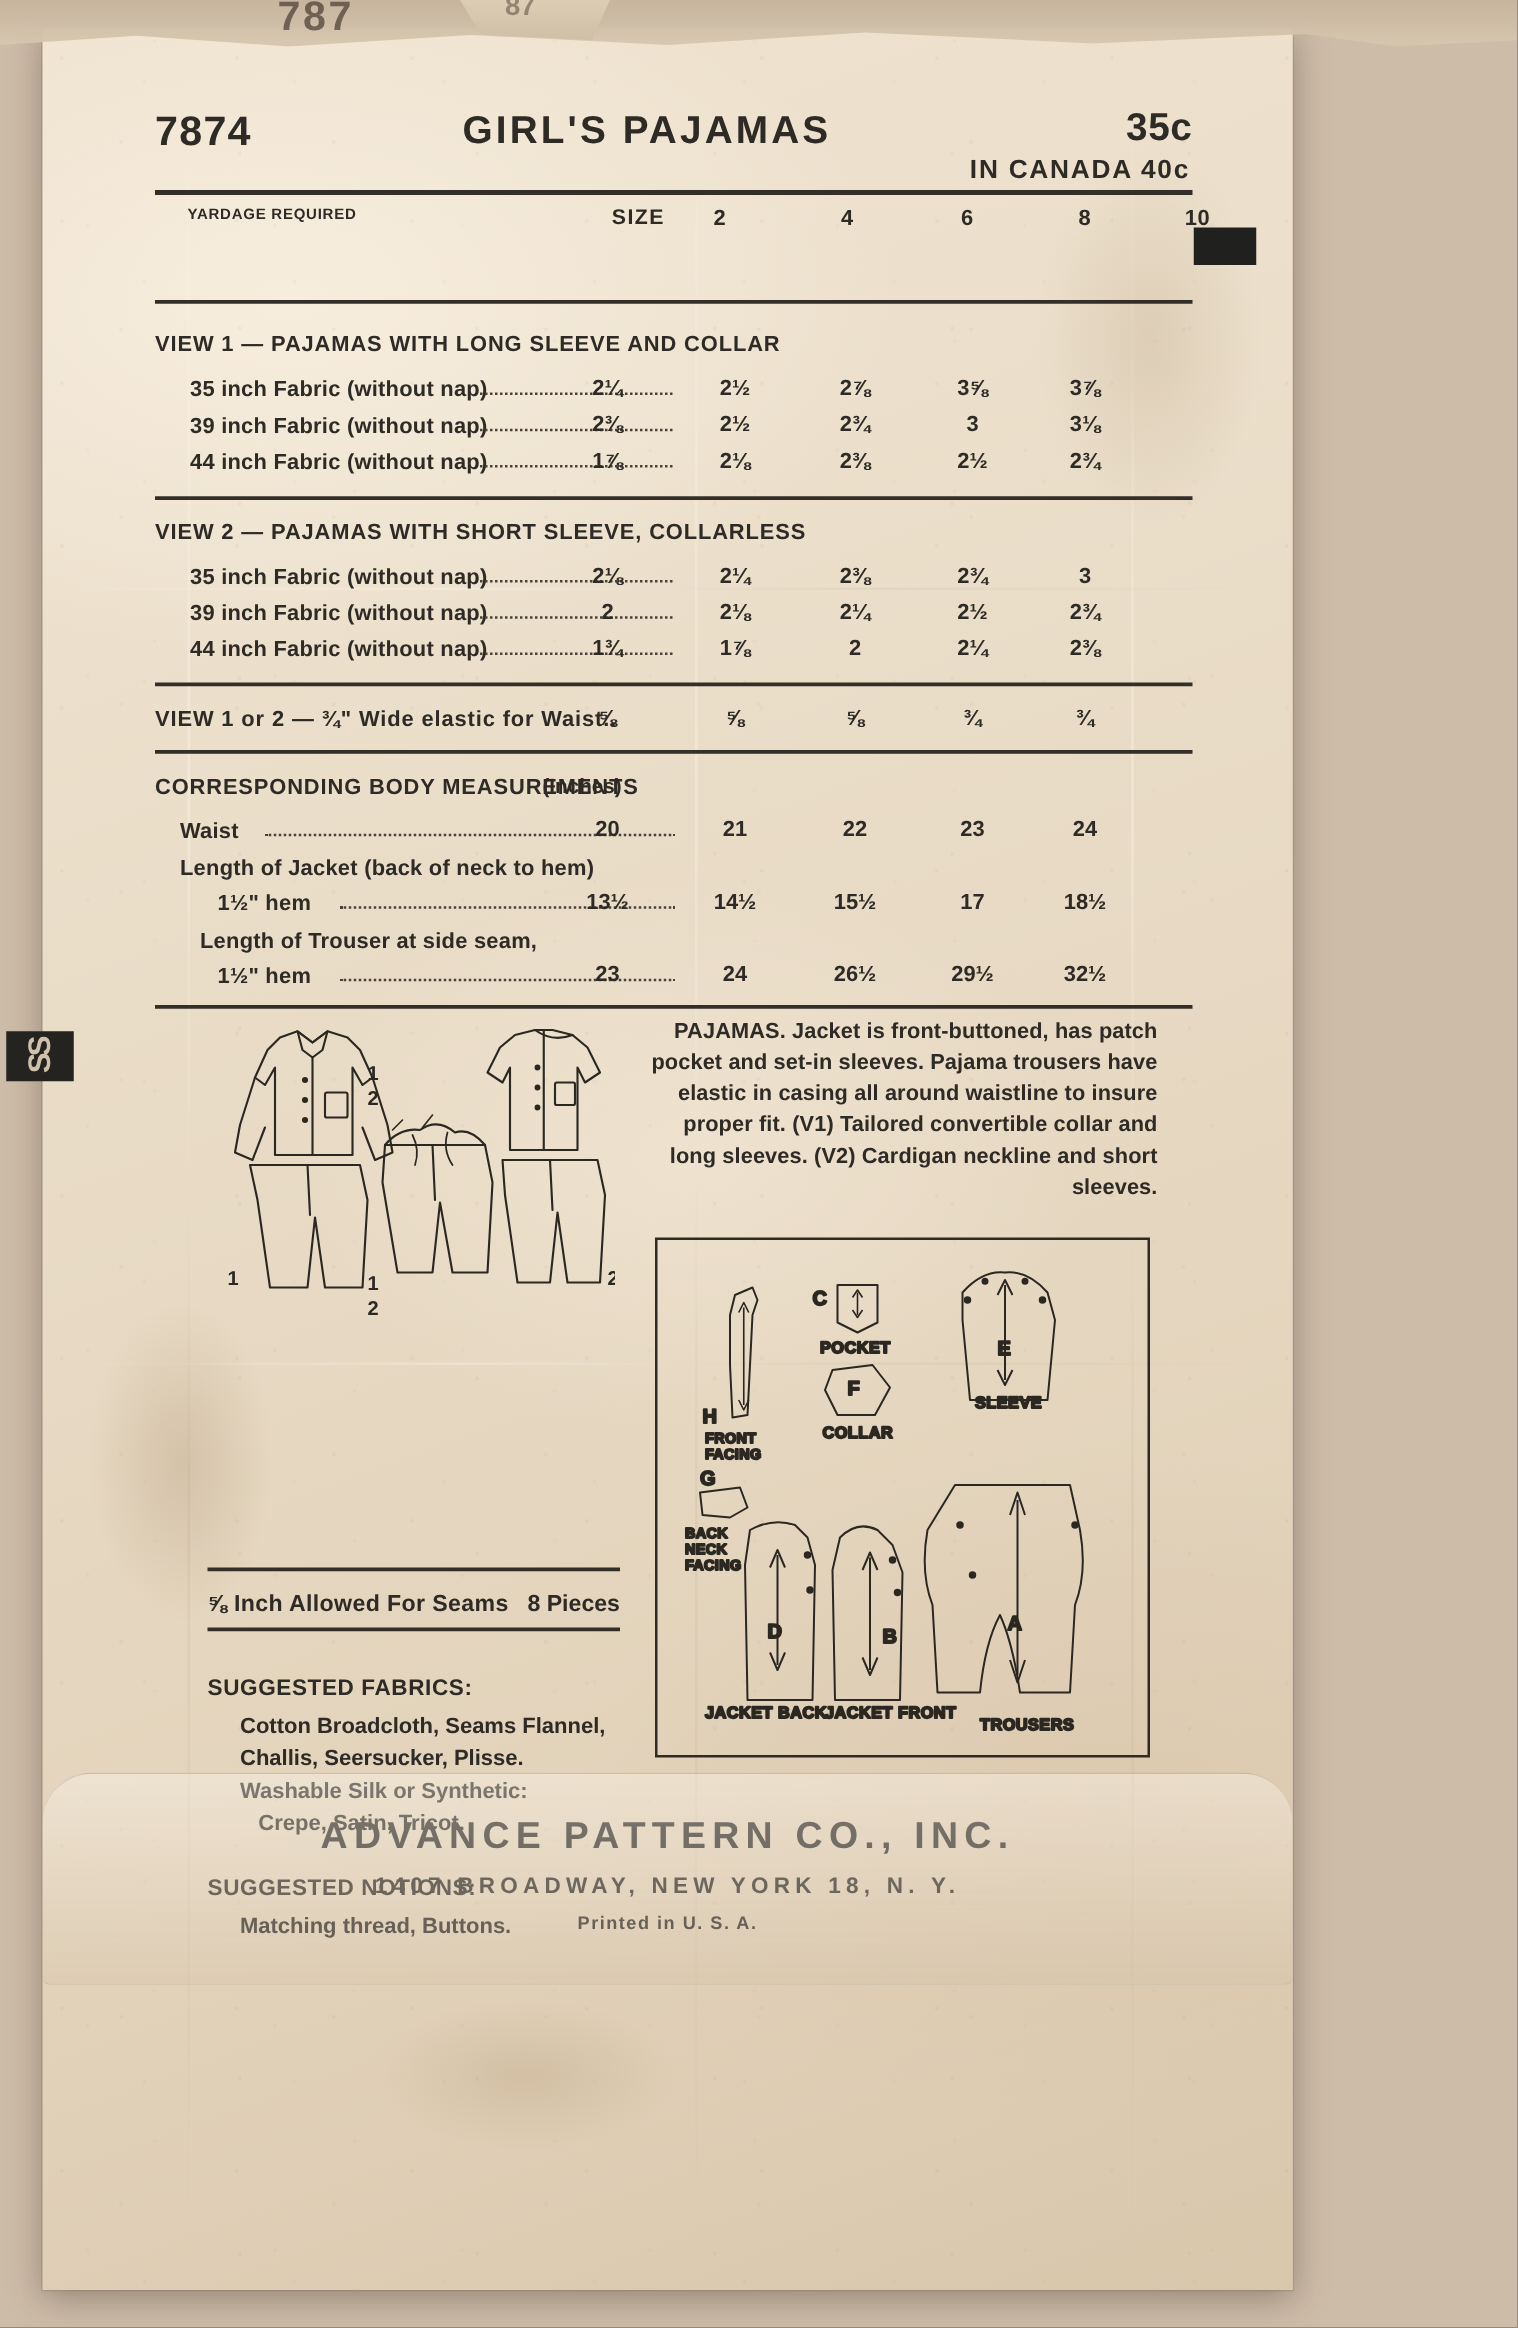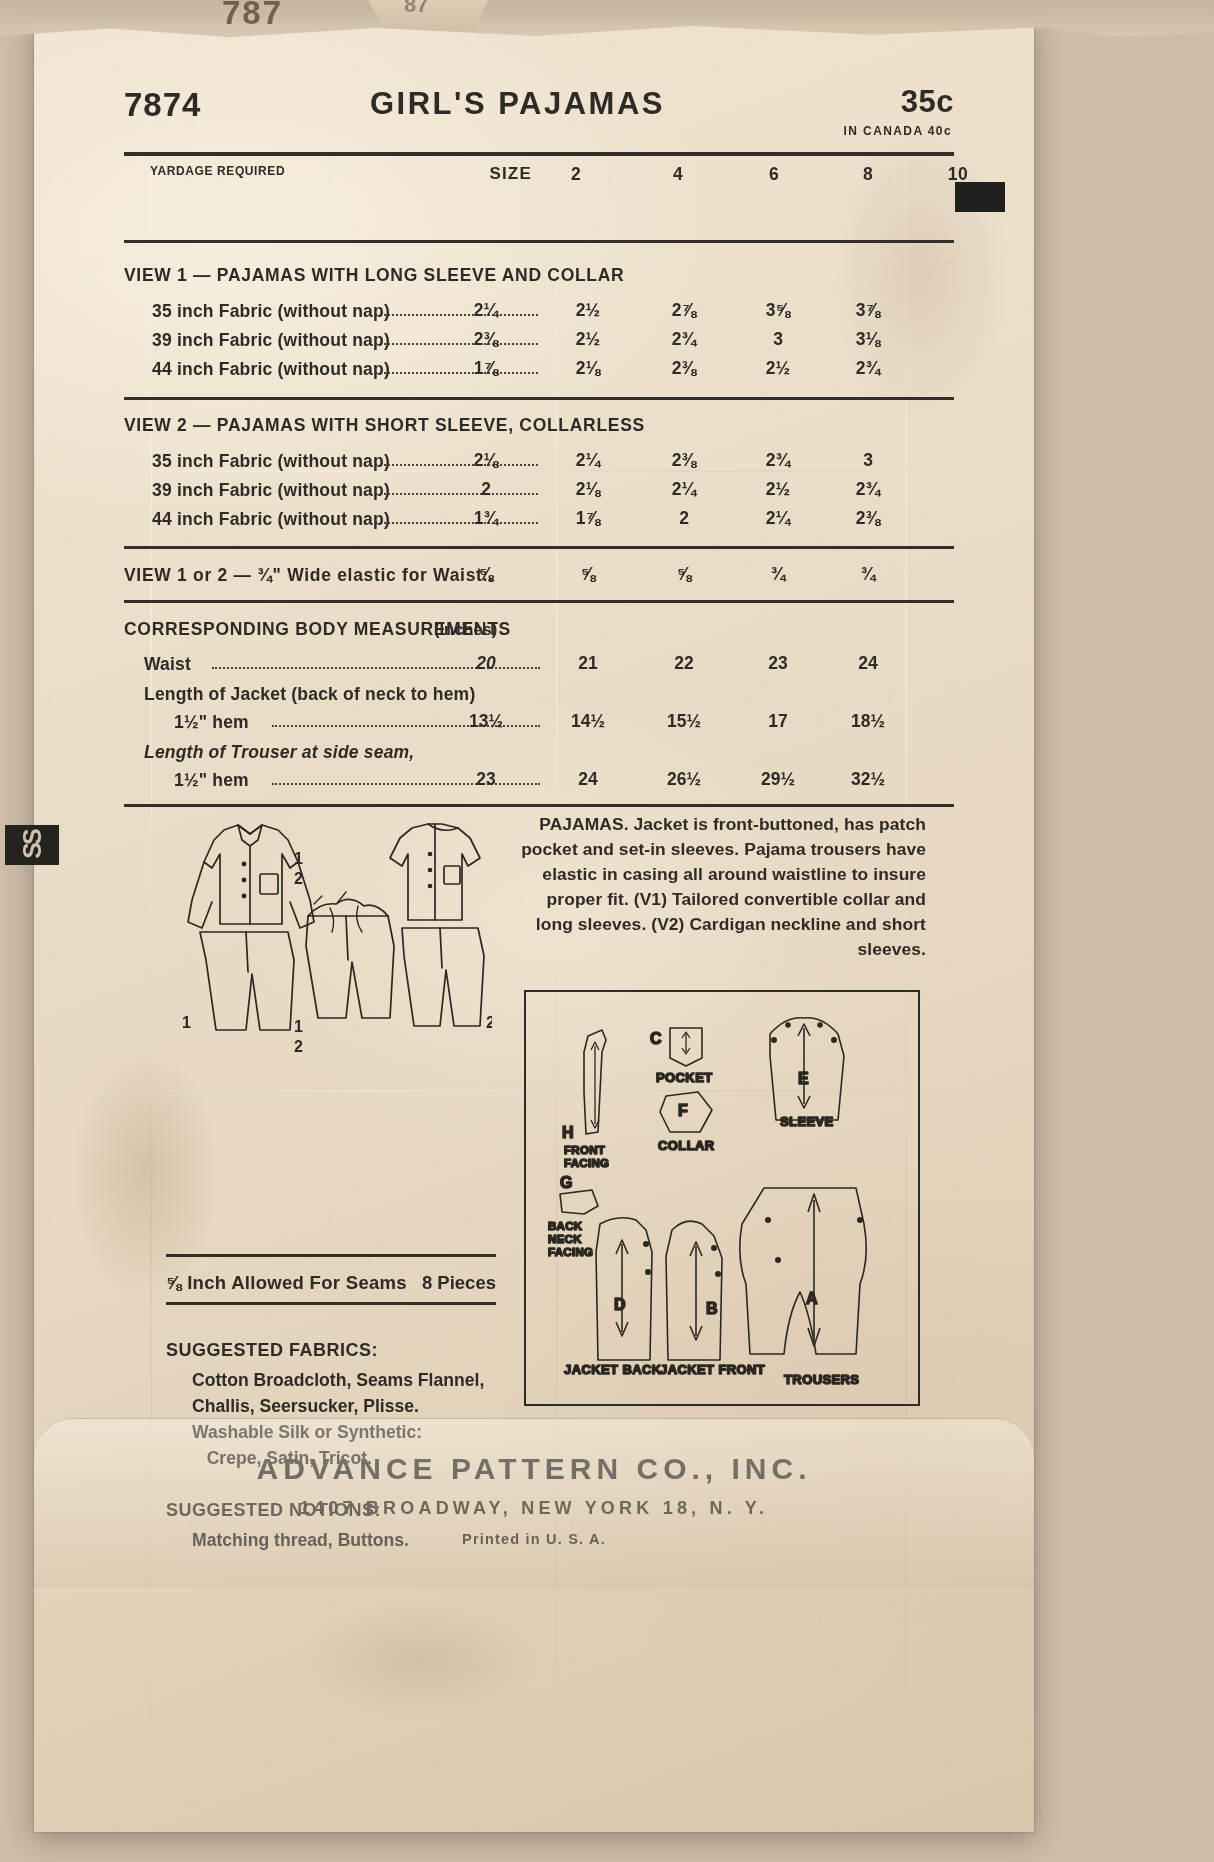--- a/index.html
+++ b/index.html
@@ -68,21 +68,21 @@
     font-weight:700;font-size:25px;letter-spacing:-3px;transform:rotate(-90deg);
   }
 
   
   .content{position:absolute;left:0;top:0;width:1000px;height:1810px;color:#2e2a25;}
 
   .hdr{position:absolute;left:90px;top:60px;width:830px;height:70px;text-align:center;}
   .hdr .num{position:absolute;left:0;top:4px;font-size:33px;font-weight:700;letter-spacing:1px;}
   .hdr .ttl{position:absolute;left:246px;top:4px;font-size:31px;font-weight:700;letter-spacing:2.5px;}
   .hdr .price{position:absolute;right:0;top:2px;font-size:31px;font-weight:700;letter-spacing:.5px;}
-  .hdr .canada{position:absolute;right:2px;top:42px;font-size:12px;font-weight:600;letter-spacing:1.4px;}
+  .hdr .canada{position:absolute;right:2px;top:42px;font-size:21px;font-weight:600;letter-spacing:1.4px;}
 
   .rule{position:absolute;background:#332e27;}
 
   .tblwrap{position:absolute;left:90px;top:130px;width:830px;}
   .row{position:relative;height:27px;}
   .lbl{position:absolute;left:0;font-size:12px;font-weight:700;letter-spacing:.6px;white-space:nowrap;margin-left:26px;}
   .lbl.bold{font-weight:700;}
   .cell{position:absolute;width:64px;text-align:center;font-size:17.5px;font-weight:700;}
   .hcell{position:absolute;width:64px;text-align:center;font-size:17.5px;font-weight:700;letter-spacing:.5px;}
   .sizeword{position:absolute;font-size:17px;font-weight:700;letter-spacing:1.2px;text-align:right;}
@@ -251,40 +251,40 @@
 
     <div class="rule" style="left:90px;top:578px;width:830px;height:3px;"></div>
 
     <div>
       <div class="sectitle" style="left:90px;top:597px;">CORRESPONDING BODY MEASUREMENTS</div>
       <div style="position:absolute;left:400px;top:598px;font-size:16.5px;font-weight:600;">(Inches)</div>
 
       <div>
         <div class="fabriclbl" style="left:110px;top:632px;">Waist</div>
         <div class="dots" style="left:178px;top:633px;width:328px;"></div>
-        <div class="cell" style="left:420px;top:631px;font-style:italic;">20</div>
+        <div class="cell" style="left:420px;top:631px;">20</div>
         <div class="cell" style="left:522px;top:631px;">21</div>
         <div class="cell" style="left:618px;top:631px;">22</div>
         <div class="cell" style="left:712px;top:631px;">23</div>
         <div class="cell" style="left:802px;top:631px;">24</div>
       </div>
 
       <div>
         <div class="fabriclbl" style="left:110px;top:662px;">Length of Jacket (back of neck to hem)</div>
         <div class="fabriclbl" style="left:140px;top:690px;">1½"  hem</div>
         <div class="dots" style="left:238px;top:691px;width:268px;"></div>
         <div class="cell" style="left:420px;top:689px;">13½</div>
         <div class="cell" style="left:522px;top:689px;">14½</div>
         <div class="cell" style="left:618px;top:689px;">15½</div>
         <div class="cell" style="left:712px;top:689px;">17</div>
         <div class="cell" style="left:802px;top:689px;">18½</div>
       </div>
 
       <div>
-        <div class="fabriclbl" style="left:110px;top:720px;font-style:italic;">Length of Trouser at side seam,</div>
+        <div class="fabriclbl" style="left:126px;top:720px;">Length of Trouser at side seam,</div>
         <div class="fabriclbl" style="left:140px;top:748px;">1½"  hem</div>
         <div class="dots" style="left:238px;top:749px;width:268px;"></div>
         <div class="cell" style="left:420px;top:747px;">23</div>
         <div class="cell" style="left:522px;top:747px;">24</div>
         <div class="cell" style="left:618px;top:747px;">26½</div>
         <div class="cell" style="left:712px;top:747px;">29½</div>
         <div class="cell" style="left:802px;top:747px;">32½</div>
       </div>
     </div>
 

